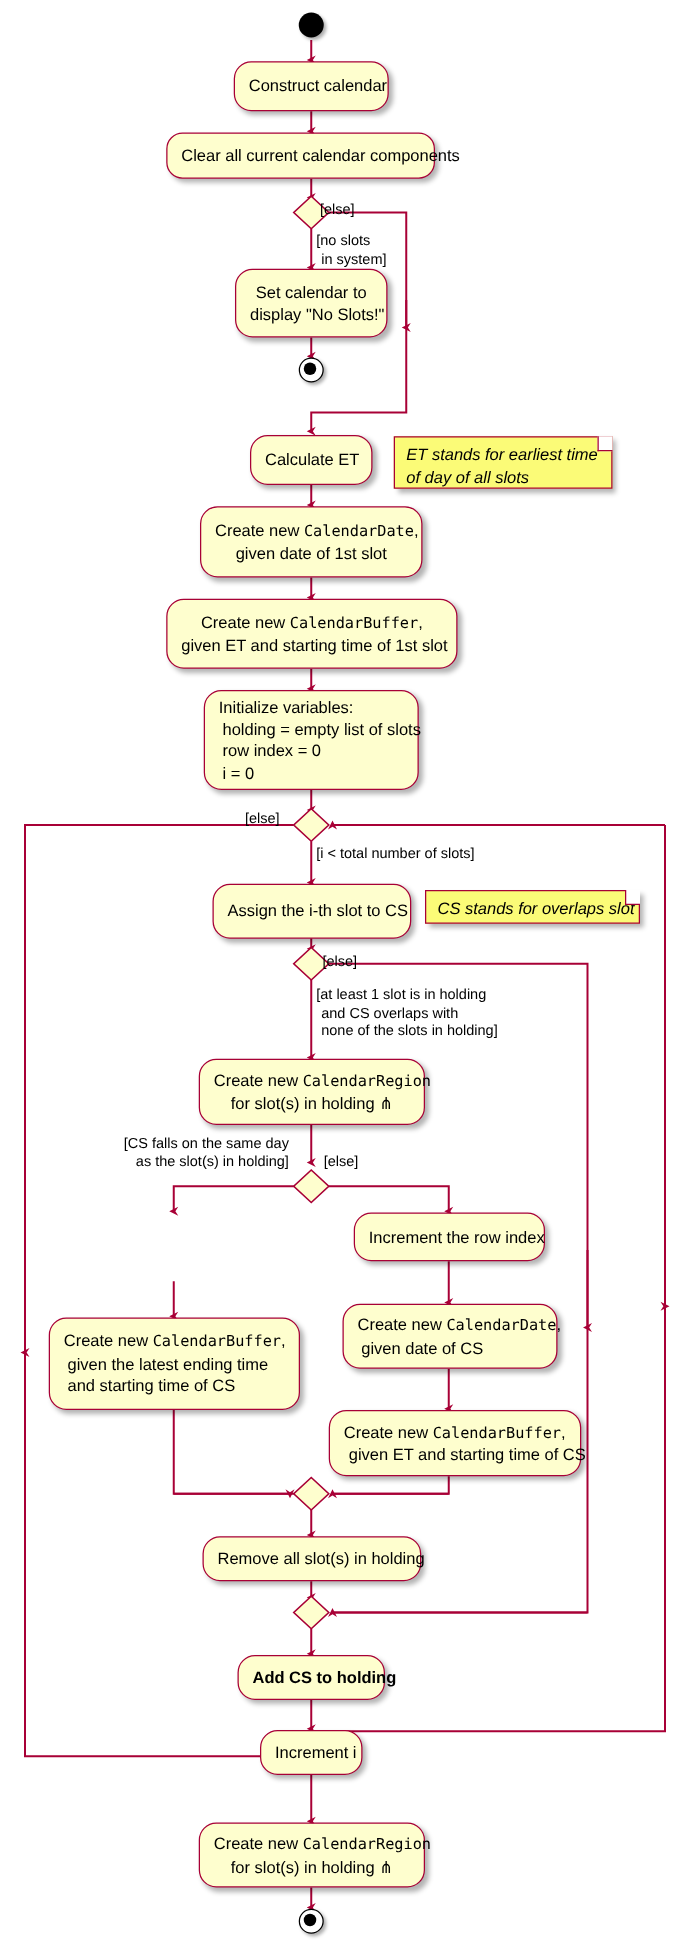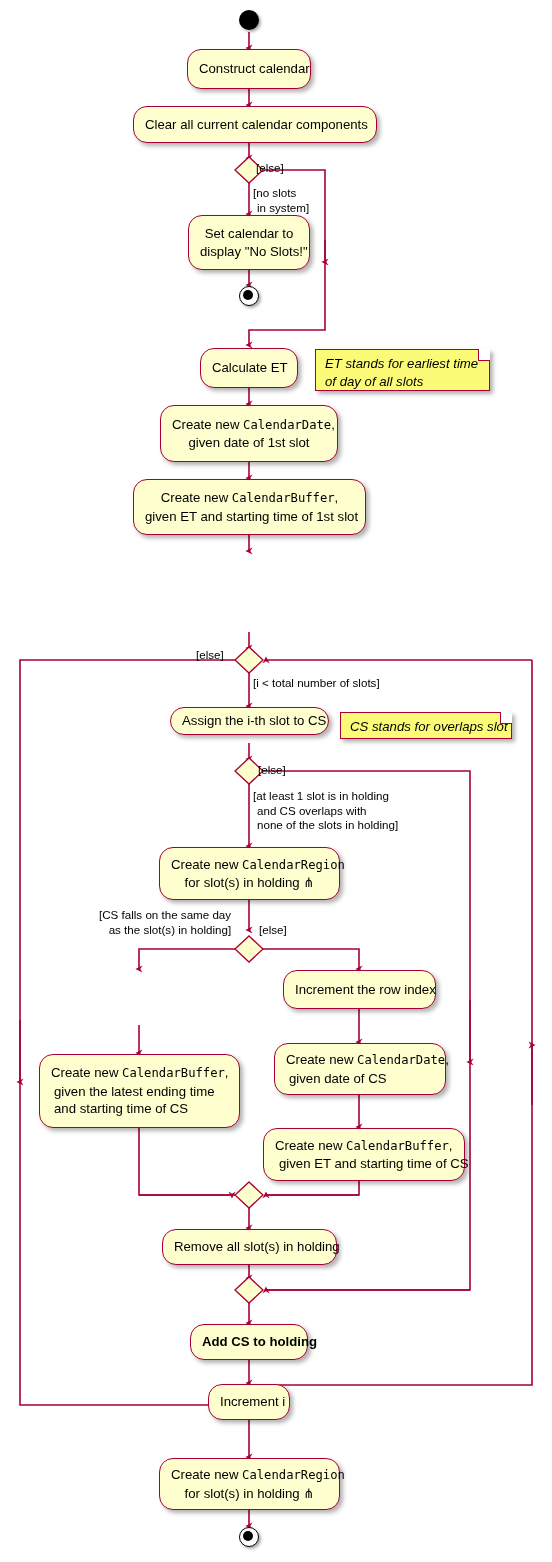--- a/index.html
+++ b/index.html
@@ -198,21 +198,21 @@
       <line x1="249" y1="1510" x2="249" y2="1526" marker-end="url(#ah)"></line>
     </g>
   </svg>
 
   <div class="startnode" style="left:239px; top:10px;"></div>
 
   <div class="node" style="left:187px; top:49px; width:124px; height:40px;">
     <span class="ln">Construct calendar</span>
   </div>
 
-  <div class="node" style="left:133px; top:106px; width:244px; height:37px;">
+  <div class="node" style="left:133px; top:106px; width:215px; height:37px;border-radius:13px;">
     <span class="ln">Clear all current calendar components</span>
   </div>
 
   <div class="guard" style="left:256px; top:161px;">[else]</div>
 
   <div class="guard" style="left:253px; top:186px;">
     <span class="ln">[no slots</span>
     <span class="ln" style="padding-left:4px;">in system]</span>
   </div>
 
@@ -236,26 +236,32 @@
   <div class="node" style="left:160px; top:405px; width:178px; height:57px;">
     <span class="ln"><span>Create new </span><span class="mono">CalendarDate</span><span>,</span></span>
     <span class="ln">given date of 1st slot</span>
   </div>
 
   <div class="node" style="left:133px; top:479px; width:233px; height:56px;">
     <span class="ln"><span>Create new </span><span class="mono">CalendarBuffer</span><span>,</span></span>
     <span class="ln">given ET and starting time of 1st slot</span>
   </div>
 
+  <div class="node left" style="left:163px; top:552px; width:172px; height:80px;">
+    <span class="ln">Initialize variables:</span>
+    <span class="ln" style="padding-left:3px;">holding = empty list of slots</span>
+    <span class="ln" style="padding-left:3px;">row index = 0</span>
+    <span class="ln" style="padding-left:3px;">i = 0</span>
+  </div>
 
   <div class="guard" style="left:196px; top:648px;">[else]</div>
 
   <div class="guard" style="left:253px; top:676px;">[i &lt; total number of slots]</div>
 
-  <div class="node" style="left:170px; top:707px; width:159px; height:28px;">
+  <div class="node" style="left:170px; top:707px; width:159px; height:44px;">
     <span class="ln">Assign the i-th slot to CS</span>
   </div>
 
   <div class="note" style="left:340px; top:712px; width:172px; height:27px;">
     <span class="fold"></span>
     <span class="ln">CS stands for overlaps slot</span>
   </div>
 
   <div class="guard" style="left:258px; top:763px;">[else]</div>
 

